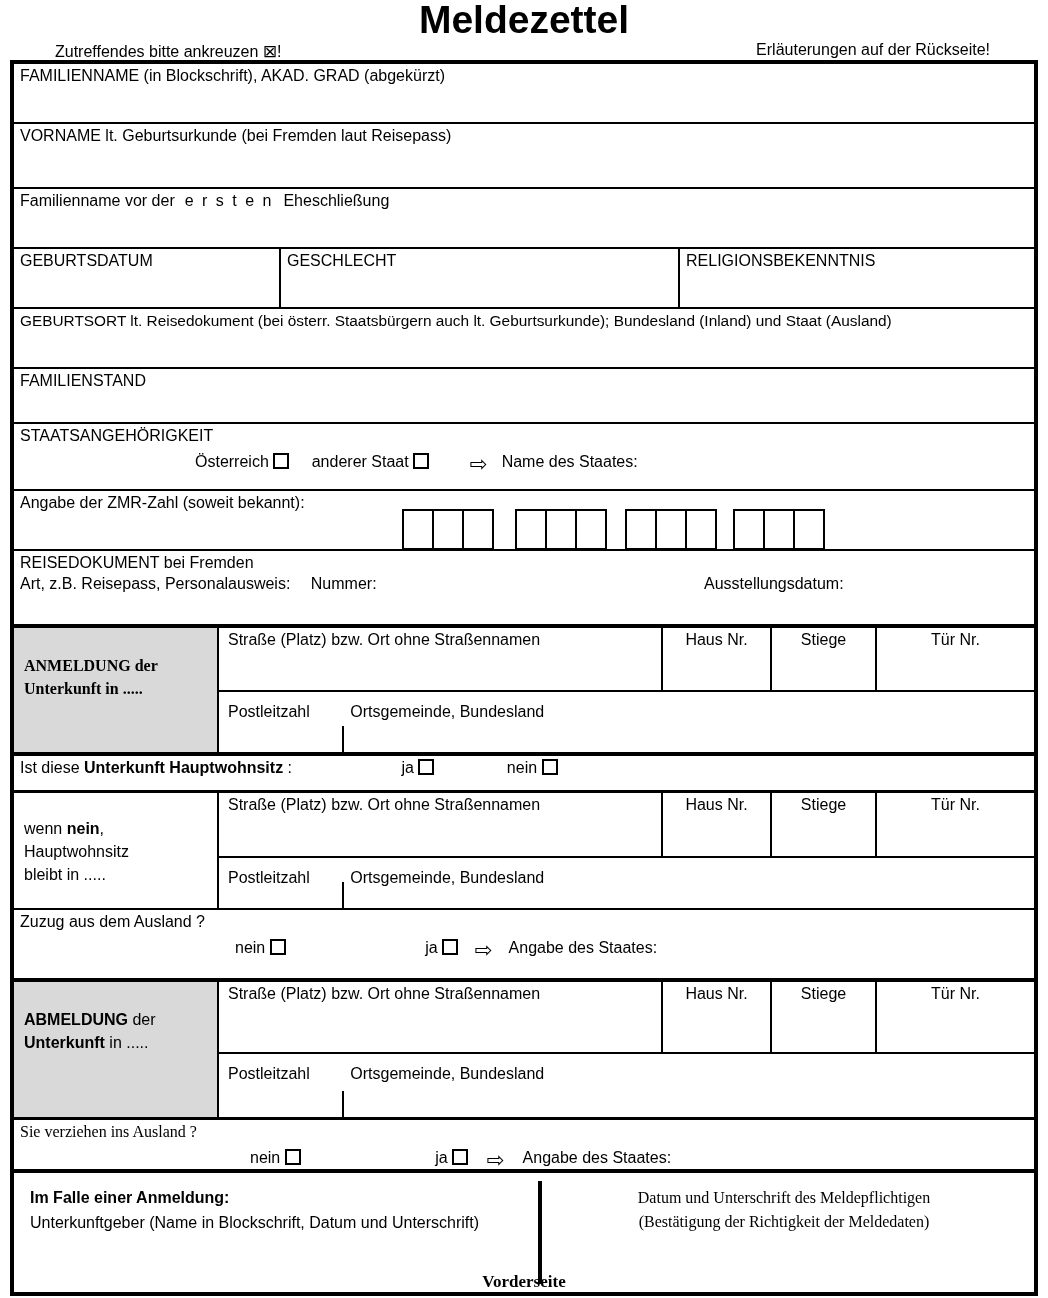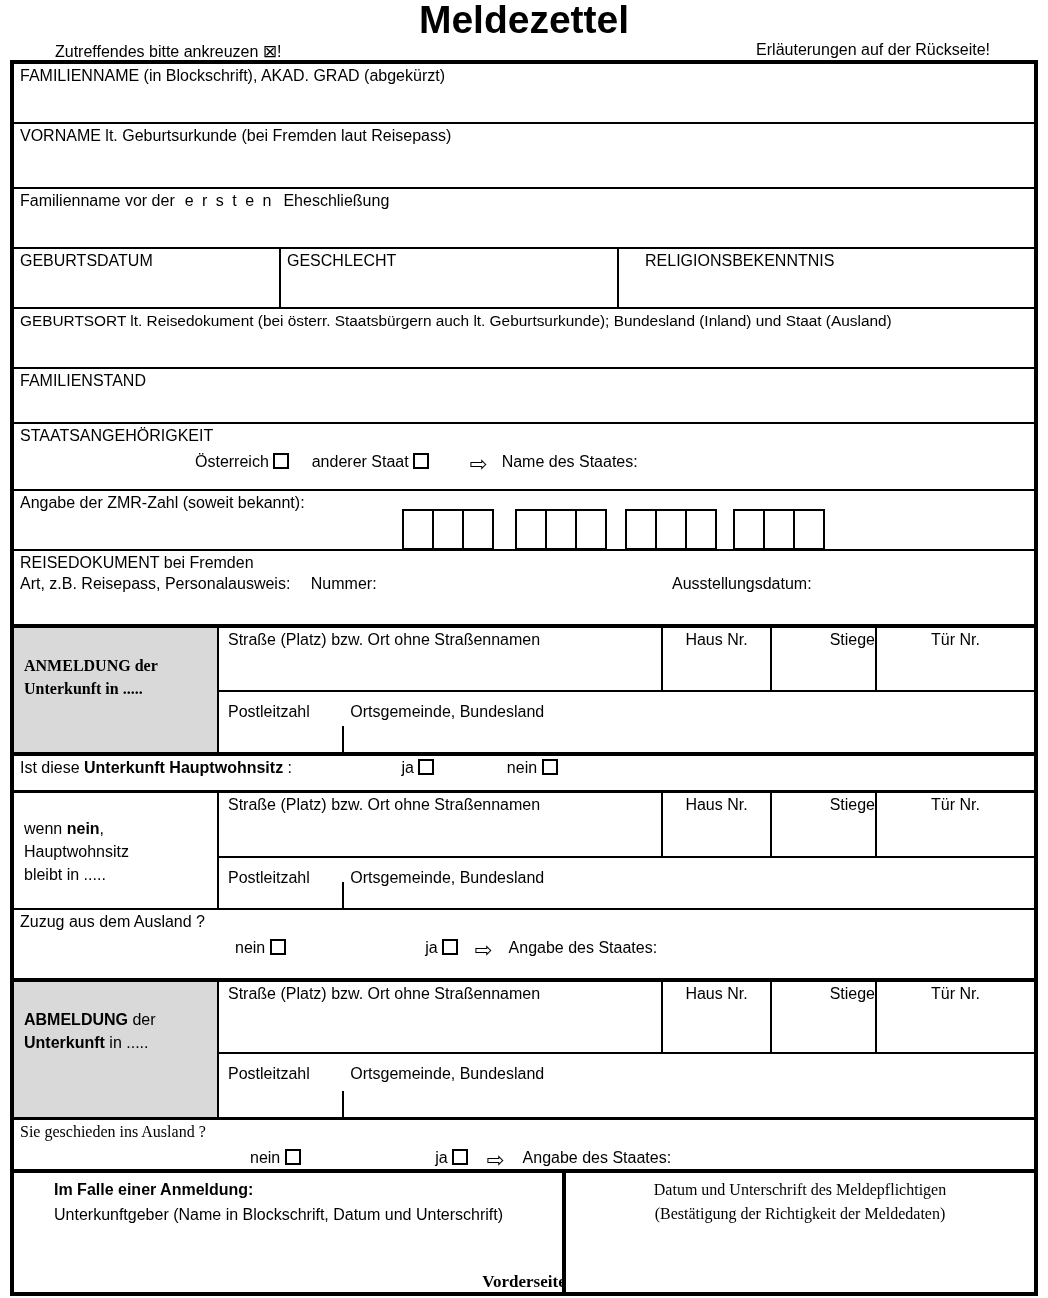--- a/index.html
+++ b/index.html
@@ -15,51 +15,51 @@
   .nopad{padding:0;}
   .h60{height:60px}.h65{height:65px}.h55{height:55px}.h67{height:67px}.h77{height:77px}
   .h128{height:128px}.h37{height:37px}.h117{height:117px}.h56{height:72px}.h138{height:138px}.h53{height:53px}.h119{height:119px}
   .fit{font-size:15.4px;white-space:nowrap;}
   .spaced{margin:0 10px;letter-spacing:2px;}
   .cb{display:inline-block;width:12px;height:12px;border:2px solid #000;vertical-align:-2px;background:#fff;}
   .arrow{font-family:"DejaVu Sans",sans-serif;font-size:21px;line-height:1;vertical-align:-4px;}
   .optline{display:block;margin-top:8px;white-space:nowrap;}
   .cols{display:flex;padding:0;}
   .cell{box-sizing:border-box;border-right:2px solid #000;padding:3px 6px;height:100%;}
-  .cell:last-child{border-right:none;margin-left:20px;}
-  .c1{width:267px}.c2{width:338px}.c3{flex:1}
+  .cell:last-child{border-right:none;}
+  .c1{width:267px}.c2{width:399px}.c3{flex:1}
   .zmr-group{position:absolute;top:18px;display:flex;}
   .zmr-cell{width:28px;height:37px;border:2px solid #000;box-sizing:content-box;background:#fff;}
   .zmr-cell + .zmr-cell{margin-left:-2px;}
   .g1{left:388px}.g2{left:501px}.g3{left:611px}.g4{left:719px}
   .reiseline2{position:relative;margin-top:3px;white-space:nowrap;}
-  .absdatum{position:absolute;left:652px;top:0;}
+  .absdatum{position:absolute;left:684px;top:0;}
   .behoerde{margin-left:300px;margin-top:7px;}
   .addr{display:flex;padding:0;}
   .addr-label{width:205px;box-sizing:border-box;border-right:2px solid #000;padding:26px 8px 0 10px;line-height:1.45;}
   .gray{background:#d9d9d9;}
   .addr-body{flex:1;display:flex;flex-direction:column;}
   .addr-top{display:flex;border-bottom:2px solid #000;box-sizing:border-box;}
   .addr-strasse{flex:1;border-right:2px solid #000;padding:3px 9px;box-sizing:border-box;}
   .addr-haus{width:109px;border-right:2px solid #000;text-align:center;padding-top:3px;box-sizing:border-box;}
-  .addr-stiege{width:105px;border-right:2px solid #000;text-align:right;padding-top:3px;box-sizing:border-box;}
+  .addr-stiege{width:105px;border-right:2px solid #000;text-align:center;padding-top:3px;box-sizing:border-box;}
   .addr-tuer{width:157px;text-align:center;padding-top:3px;box-sizing:border-box;}
   .addr-bottom{position:relative;flex:1;padding:11px 9px;}
   .plz-tick{position:absolute;left:123px;bottom:0;width:2px;height:26px;background:#000;}
   .ht64{height:64px}.ht65{height:65px}.ht72{height:72px}
   .serif{font-family:"Liberation Serif",serif;}
   .b{font-weight:bold;}
   .ml200{margin-left:200px}.ml35{margin-left:35px}.ml58{margin-left:58px}.ml90{margin-left:90px}
   .ml115{margin-left:115px}.ml44{margin-left:44px}
   .ml175{margin-left:175px}.ml42{margin-left:18px}.ml36{margin-left:36px}.ml10{margin-left:10px}
   .ml105{margin-left:105px}.ml68{margin-left:68px}
   .ml215{margin-left:215px}.ml135{margin-left:135px}.ml12{margin-left:12px}
   .ml230{margin-left:230px}.ml130{margin-left:130px}.ml14{margin-left:14px}
   .ml16{margin-left:16px}
-  .bottom{display:flex;padding:0;margin-left:32px;}
+  .bottom{display:flex;padding:8px;}
   .bottom-left{width:520px;box-sizing:border-box;border-right:4px solid #000;padding:5px 8px;line-height:1.55;}
   .bottom-right{flex:1;text-align:center;padding-top:5px;line-height:1.5;}
   .footer{position:absolute;left:0;top:1272px;width:100%;text-align:center;font-weight:bold;font-size:17px;}
 </style>
 </head>
 <body>
 
 <div class="title">Meldezettel</div>
 
 <div class="instr">
@@ -215,21 +215,21 @@
       </div>
       <div class="addr-bottom">
         <span>Postleitzahl</span>
         <span class="ml36">Ortsgemeinde, Bundesland</span>
         <span class="plz-tick"></span>
       </div>
     </div>
   </div>
 
   <div class="row h53 bb4">
-    <span class="serif">Sie geschieden ins Ausland ?</span>
+    <span class="serif">Sie verziehen ins Ausland ?</span>
     <span class="optline">
       <span class="ml230">nein</span> <span class="cb"></span>
       <span class="ml130">ja</span> <span class="cb"></span>
       <span class="arrow ml14">⇨</span>
       <span class="ml14">Angabe des Staates:</span>
     </span>
   </div>
 
   <div class="row h119 bb0 bottom">
     <div class="bottom-left">

